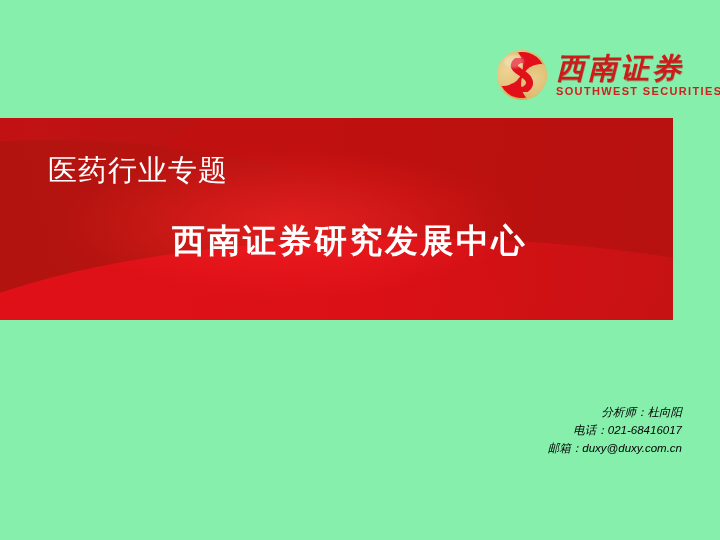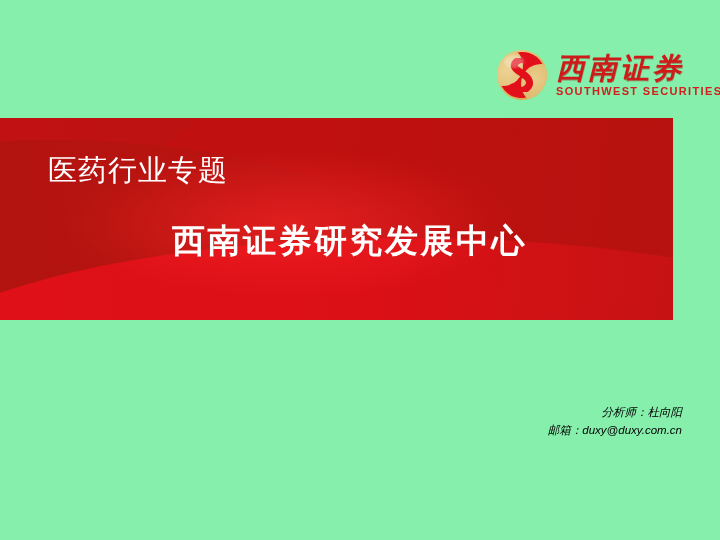--- a/index.html
+++ b/index.html
@@ -264,16 +264,17 @@
     <div class="glow"></div>
     <div class="banner-texts">
       <div class="kicker">医药行业专题</div>
       <div class="main-title">西南证券研究发展中心</div>
     </div>
   </div>
 
 
   <div class="analyst">
     <div>分析师：杜向阳</div>
+    <div>电话：021-68416017</div>
     <div>邮箱：duxy@duxy.com.cn</div>
   </div>
 
 </div>
 
 </body></html>

